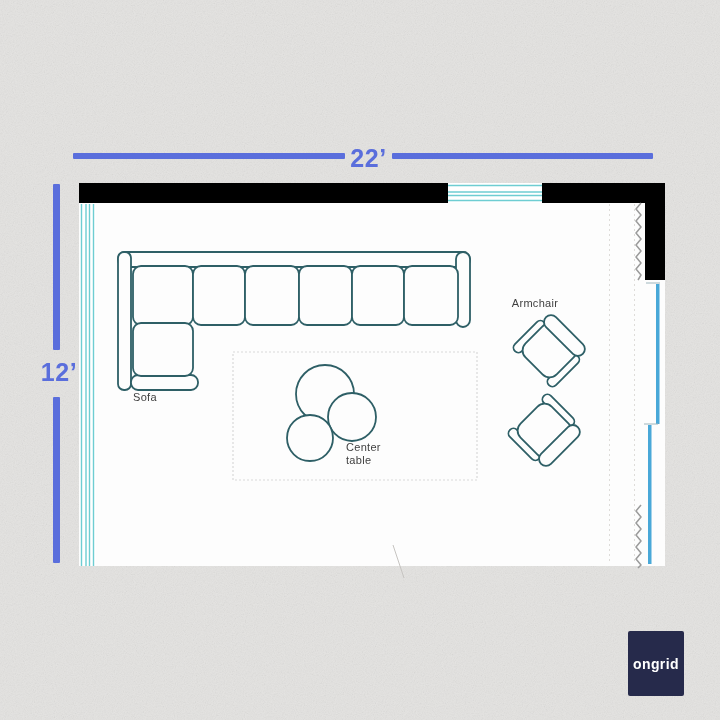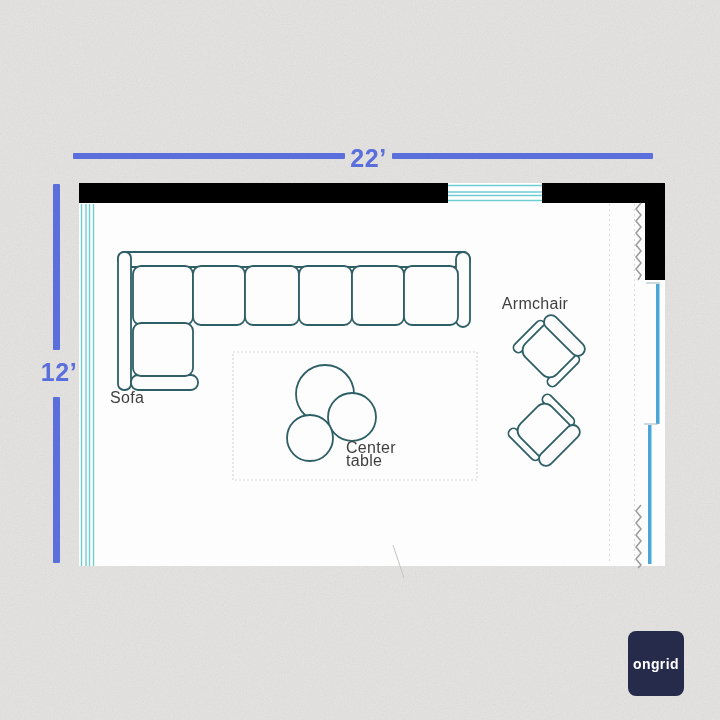--- a/index.html
+++ b/index.html
@@ -3,34 +3,34 @@
 <meta charset="utf-8">
 <style>
   html,body{margin:0;padding:0;}
   #stage{
     position:relative;width:720px;height:720px;overflow:hidden;
     background:#bef264;
     font-family:"Liberation Sans",sans-serif;
   }
   #plan-svg{position:absolute;left:0;top:0;}
   .label{
-    position:absolute;font-size:16px;color:#3f3f3f;letter-spacing:.3px;line-height:13px;
+    position:absolute;font-size:11px;color:#3f3f3f;letter-spacing:.3px;line-height:13px;
   }
   .dim{
     position:absolute;color:#5a6edc;font-weight:800;font-size:25px;
     text-align:center;letter-spacing:.5px;
   }
   #width-label{left:340px;top:144px;width:57px;}
   #height-label{left:36px;top:358px;width:46px;}
-  #sofa-label{left:110px;top:391px;}
+  #sofa-label{left:133px;top:391px;}
   #armchair-label{left:499px;top:297px;width:72px;text-align:center;}
   #center-table-label{left:346px;top:441px;}
   #logo{
     position:absolute;left:628px;top:631px;width:56px;height:65px;
-    background:#262a4b;border-radius:8px;
+    background:#262a4b;border-radius:2px;
     display:flex;align-items:center;justify-content:center;
   }
   #logo .wordmark{
     color:#ffffff;font-size:14px;font-weight:600;letter-spacing:.4px;
   }
 </style>
 </head>
 <body>
 
 <div id="stage">

